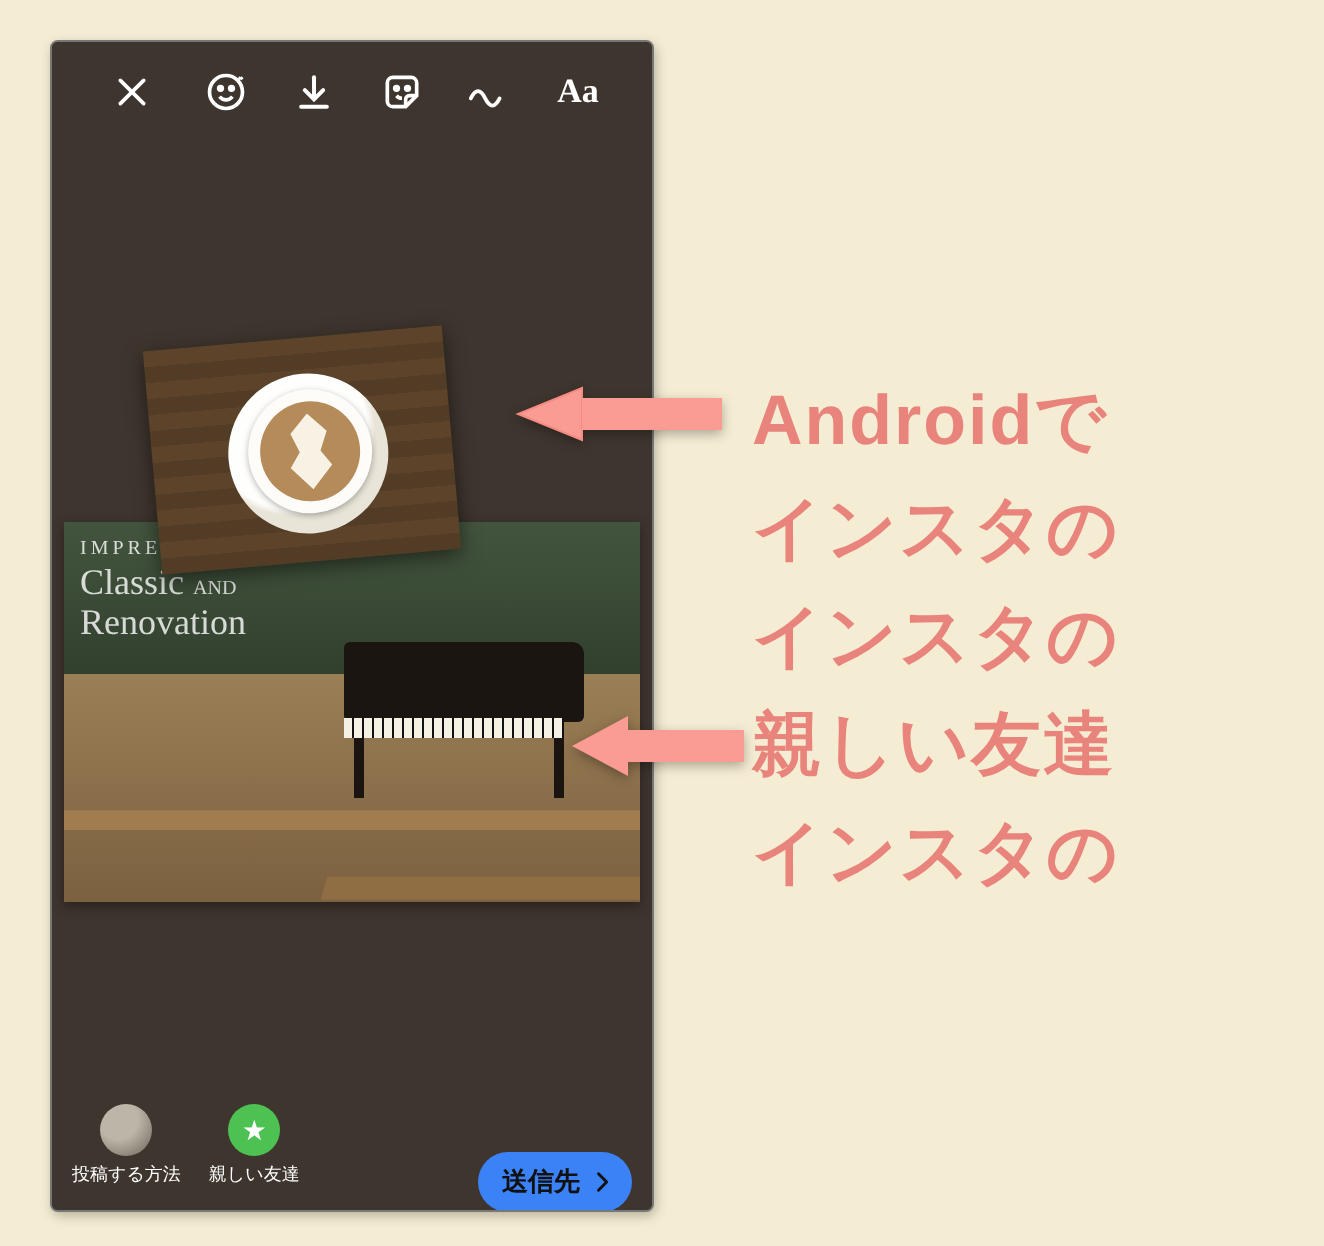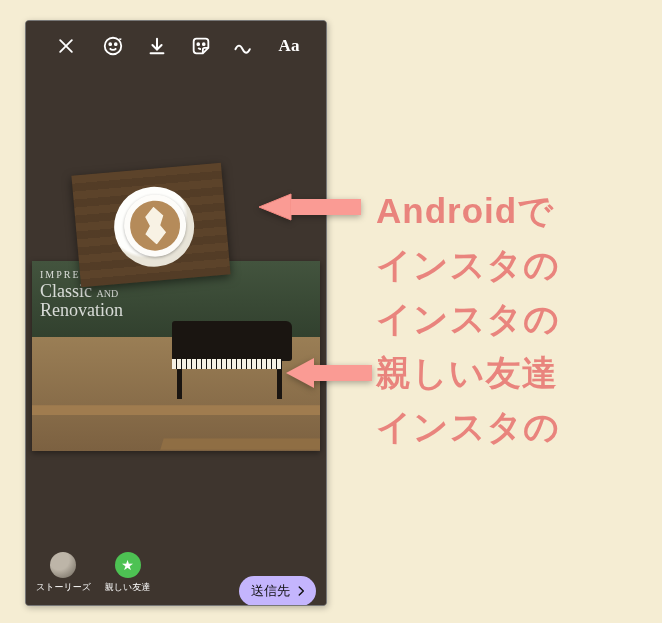--- a/index.html
+++ b/index.html
@@ -149,23 +149,23 @@
   .bottom .dest .avatar {
     width:26px; height:26px; border-radius:50%;
     background: radial-gradient(circle at 35% 30%, #BDB5A8 0 40%, #6A6358 100%);
   }
   .bottom .dest .star {
     width:26px; height:26px; border-radius:50%;
     background:#4DC253; display:flex; align-items:center; justify-content:center; color:#fff; font-size:14px;
   }
   .bottom .flex { flex:1; }
   .bottom .send {
-    background:#c4b5fd; color:#111; border-radius:18px; height:30px;
+    background:#3b82f6; color:#111; border-radius:18px; height:30px;
     display:flex; align-items:center; padding:0 8px 0 12px; gap:4px;
-    font-size:13px; font-weight:400;margin-top:36px;
+    font-size:13px; font-weight:700;margin-top:36px;
   }
 
   
   .caption {
     position: absolute;
     left: 376px;
     top: 148px;
     color: #E9847D;
     font-weight: 700;
     font-size: 35px;
@@ -257,21 +257,21 @@
             <path d="M3 16c3-6 6-6 9 0s6 6 9 0"></path>
           </svg>
       </div>
       <div class="tool" style="font-weight:700;font-size:17px;color:#fff;font-family:Georgia,serif;">Aa</div>
     </div>
   </div>
 
   <div class="bottom">
     <div class="dest">
       <div class="avatar"></div>
-      <span>ストーリーズ</span>
+      <span>投稿する方法</span>
     </div>
     <div class="dest">
       <div class="star">★</div>
       <span>親しい友達</span>
     </div>
     <div class="flex"></div>
     <div class="send">
       <span>送信先</span>
       <svg width="14" height="14" viewBox="0 0 24 24" fill="none" stroke="#111" stroke-width="2.5" stroke-linecap="round" stroke-linejoin="round">
           <polyline points="9 5 16 12 9 19"></polyline>

